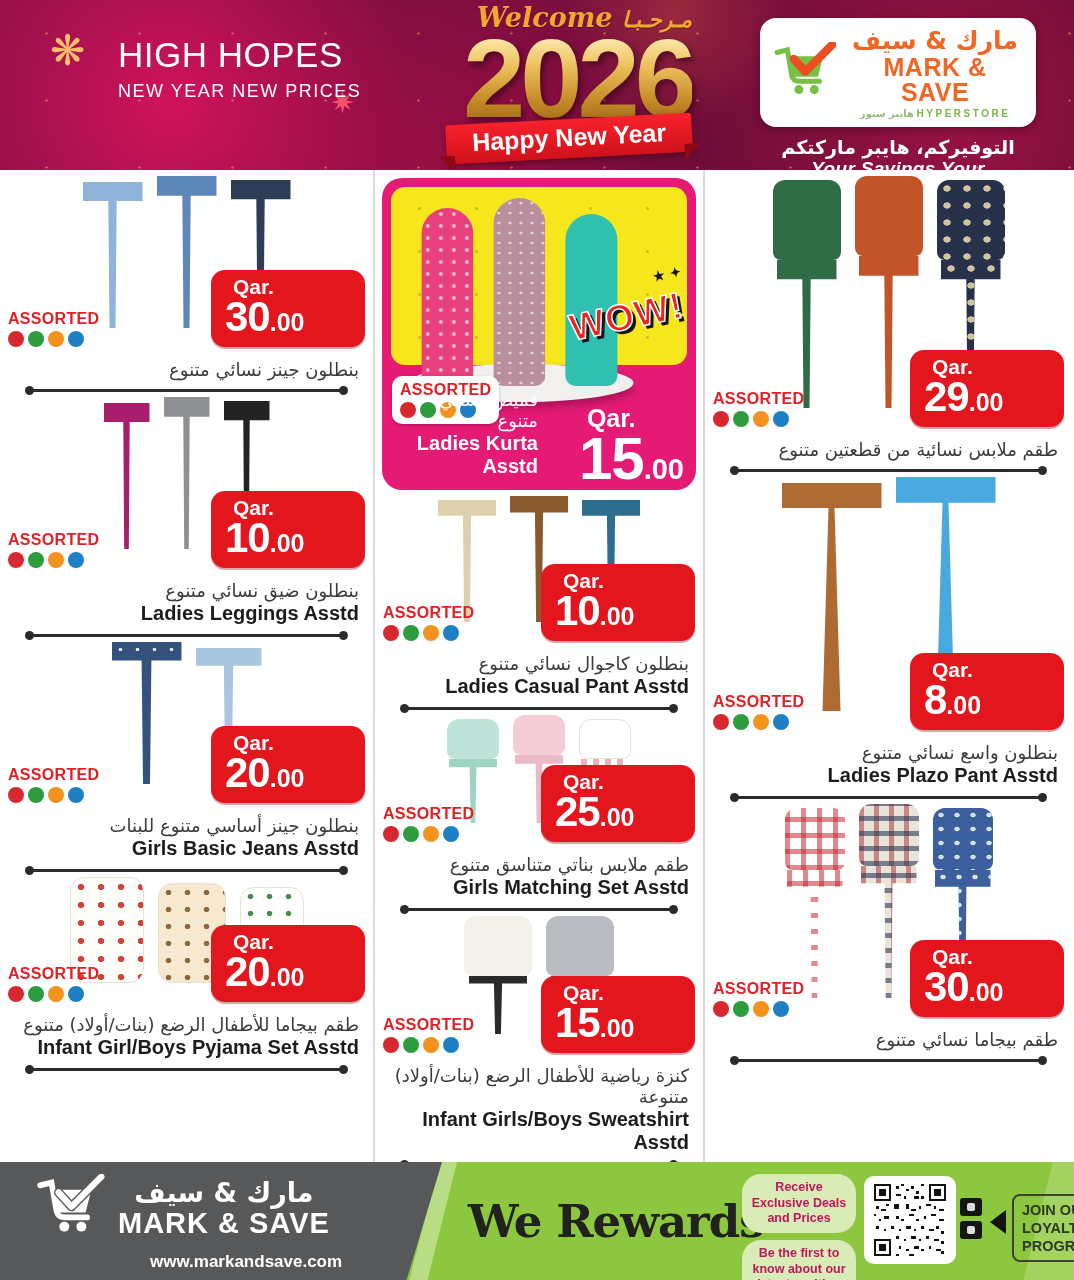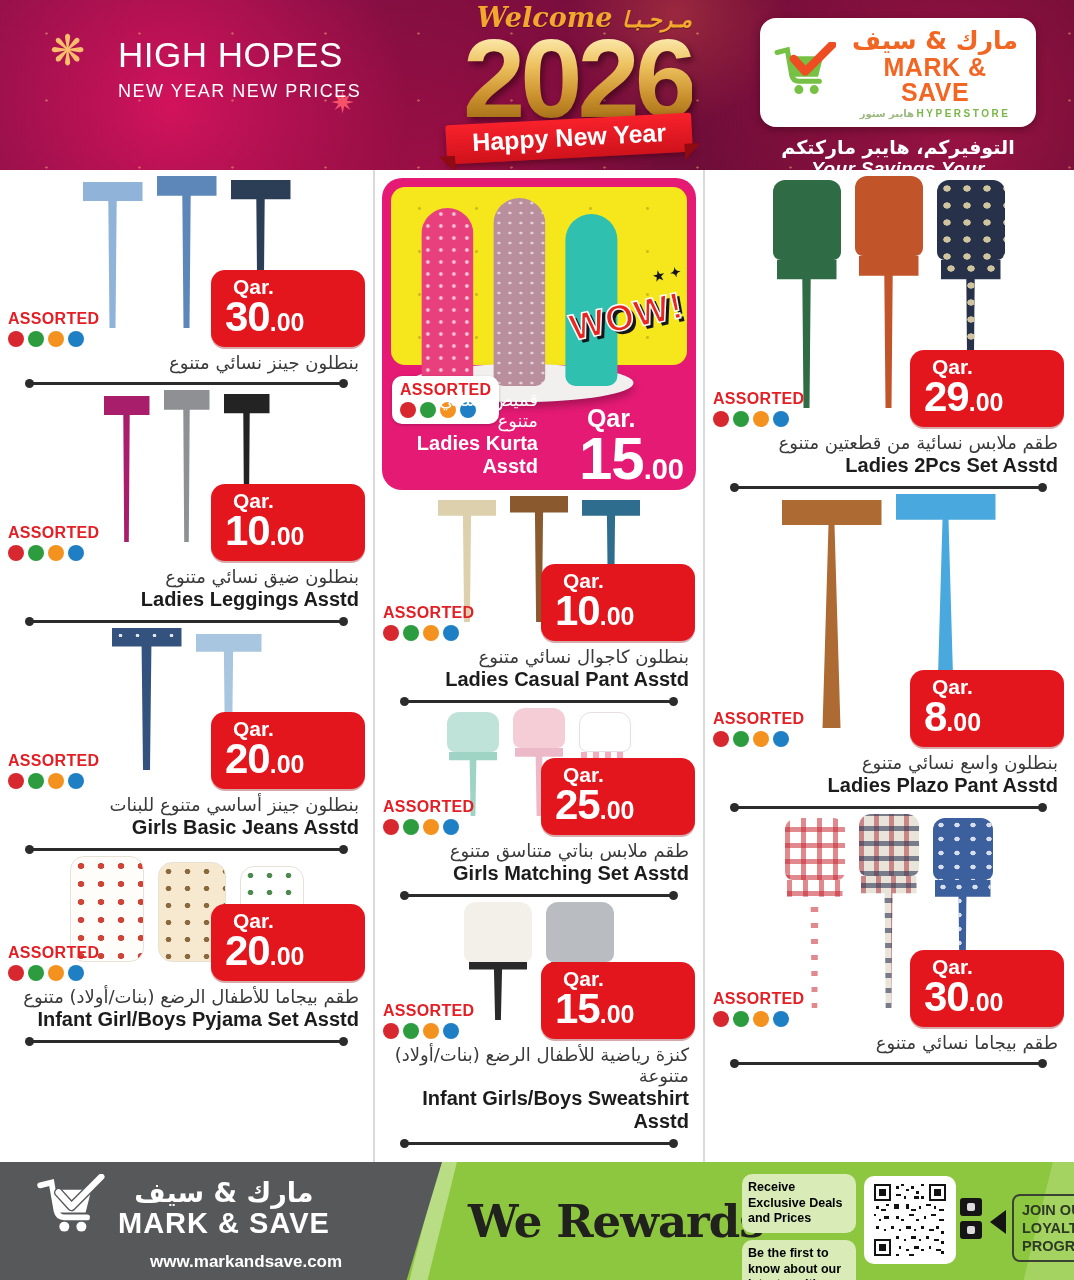--- a/index.html
+++ b/index.html
@@ -72,21 +72,21 @@
   .dots i{width:16px;height:16px;border-radius:50%;display:block;}
   .d-red{background:#d7282f;} .d-green{background:#2c9c3e;} .d-orange{background:#f3921e;} .d-blue{background:#1f7fc4;}
   .assorted.boxed{background:#fff;border-radius:10px;padding:6px 8px;box-shadow:0 1px 3px rgba(0,0,0,.25);}
 
   .price-tag{background:#e4161d;color:#fff;border-radius:14px;padding:5px 14px 10px;min-width:126px;box-shadow:0 2px 0 rgba(140,10,15,.35);text-align:left;}
   .price-cur{display:block;font-size:21px;font-weight:700;margin-left:8px;}
   .price-amt{white-space:nowrap;}
   .price-int{font-size:42px;font-weight:800;line-height:.85;letter-spacing:-1px;}
   .price-dec{font-size:25px;font-weight:800;}
 
-  .lar{font-size:18px;color:#3a3a3a;text-align:right;padding-right:14px;margin-top:5px;}
+  .lar{font-size:18px;color:#3a3a3a;text-align:right;padding-right:14px;margin-top:12px;}
   .len{font-size:20px;font-weight:700;color:#1c1c1c;text-align:right;padding-right:14px;margin-top:1px;}
 
   .divider{height:3px;background:#2b2b2b;margin:9px 30px 5px;position:relative;border-radius:2px;}
   .divider:before,.divider:after{content:"";position:absolute;top:-3px;width:9px;height:9px;border-radius:50%;background:#2b2b2b;}
   .divider:before{left:-5px;} .divider:after{right:-5px;}
 
   
   .kcard{position:relative;margin:2px 7px 6px;height:312px;border-radius:20px;background:#e51a75;overflow:hidden;}
   .kyellow{position:absolute;left:9px;right:9px;top:9px;height:178px;border-radius:14px;background:#f6e71c;
     background-image:radial-gradient(rgba(0,0,0,.18) 1.4px,transparent 2px);background-size:57px 43px;}
@@ -110,21 +110,21 @@
   .fstripe2{position:absolute;right:-34px;top:-10px;width:70px;height:140px;background:#a5d362;transform:skewX(-14deg);}
   .fleft{position:absolute;left:0;top:0;width:442px;height:100%;background:#57585a;clip-path:polygon(0 0,100% 0,92% 100%,0 100%);}
   .fleft-inner{display:flex;align-items:center;gap:12px;padding:12px 0 0 34px;}
   .flogo-text{text-align:center;color:#fff;}
   .flogo-ar{font-size:27px;font-weight:700;}
   .flogo-en{font-size:29px;font-weight:800;letter-spacing:1px;line-height:1.05;}
   .fsite{position:absolute;left:150px;bottom:8px;color:#fff;font-weight:700;font-size:17px;text-decoration:none;}
   .wr{position:absolute;left:468px;top:50%;transform:translateY(-50%);font-family:"DejaVu Serif",serif;font-weight:700;font-size:45px;color:#21211e;letter-spacing:-1px;white-space:nowrap;}
   .wr .sparkle{position:absolute;right:-20px;top:-4px;font-size:20px;}
   .notes{position:absolute;left:742px;top:12px;width:114px;display:flex;flex-direction:column;gap:7px;}
-  .note{background:#d9ecb8;border-radius:10px;padding:6px 6px;font-size:12.5px;font-weight:700;color:#000000;line-height:1.25;}
+  .note{background:#d9ecb8;border-radius:19px;padding:6px 6px;font-size:12.5px;font-weight:700;color:#be185d;text-align:center;line-height:1.25;}
   .qrbox{position:absolute;left:864px;top:14px;width:92px;height:88px;background:#fff;border-radius:10px;display:flex;align-items:center;justify-content:center;}
   .appbadges{position:absolute;left:960px;top:36px;display:flex;flex-direction:column;gap:5px;}
   .appbadges i{display:block;width:22px;height:18px;background:#151515;border-radius:3px;position:relative;}
   .appbadges i:after{content:"";position:absolute;left:7px;top:5px;width:8px;height:8px;background:#fff;border-radius:2px;opacity:.85;}
   .arrow-left{position:absolute;left:990px;top:48px;width:0;height:0;border:12px solid transparent;border-right:16px solid #141414;border-left:0;}
   .joinbox{position:absolute;left:1012px;top:32px;border:2.5px solid #3a4234;border-radius:8px;padding:5px 8px;color:#2e3b24;font-weight:700;font-size:14.5px;line-height:1.25;background:transparent;text-align:left;}
 </style>
 </head>
 <body>
 
@@ -431,21 +431,20 @@
                 <i class="d-orange"></i>
                 <i class="d-blue"></i>
               </span>
           </div>
           <div class="price-tag">
             <span class="price-cur">Qar.</span>
             <span class="price-amt"><span class="price-int">29</span><span class="price-dec">.00</span></span>
           </div>
         </div>
         <div class="lar ar">طقم ملابس نسائية من قطعتين متنوع</div>
-        <div class="len">Ladies 2Pcs Set Asstd</div>
         <div class="divider"></div>
       </div>
 
       <div>
         <div class="fig">
           <div class="wpant" style="width:100px;height:228px;background:#ad6a33;"></div>
           <div class="wpant" style="width:100px;height:234px;background:#49a8dd;"></div>
         </div>
         <div class="meta">
           <div class="assorted">

